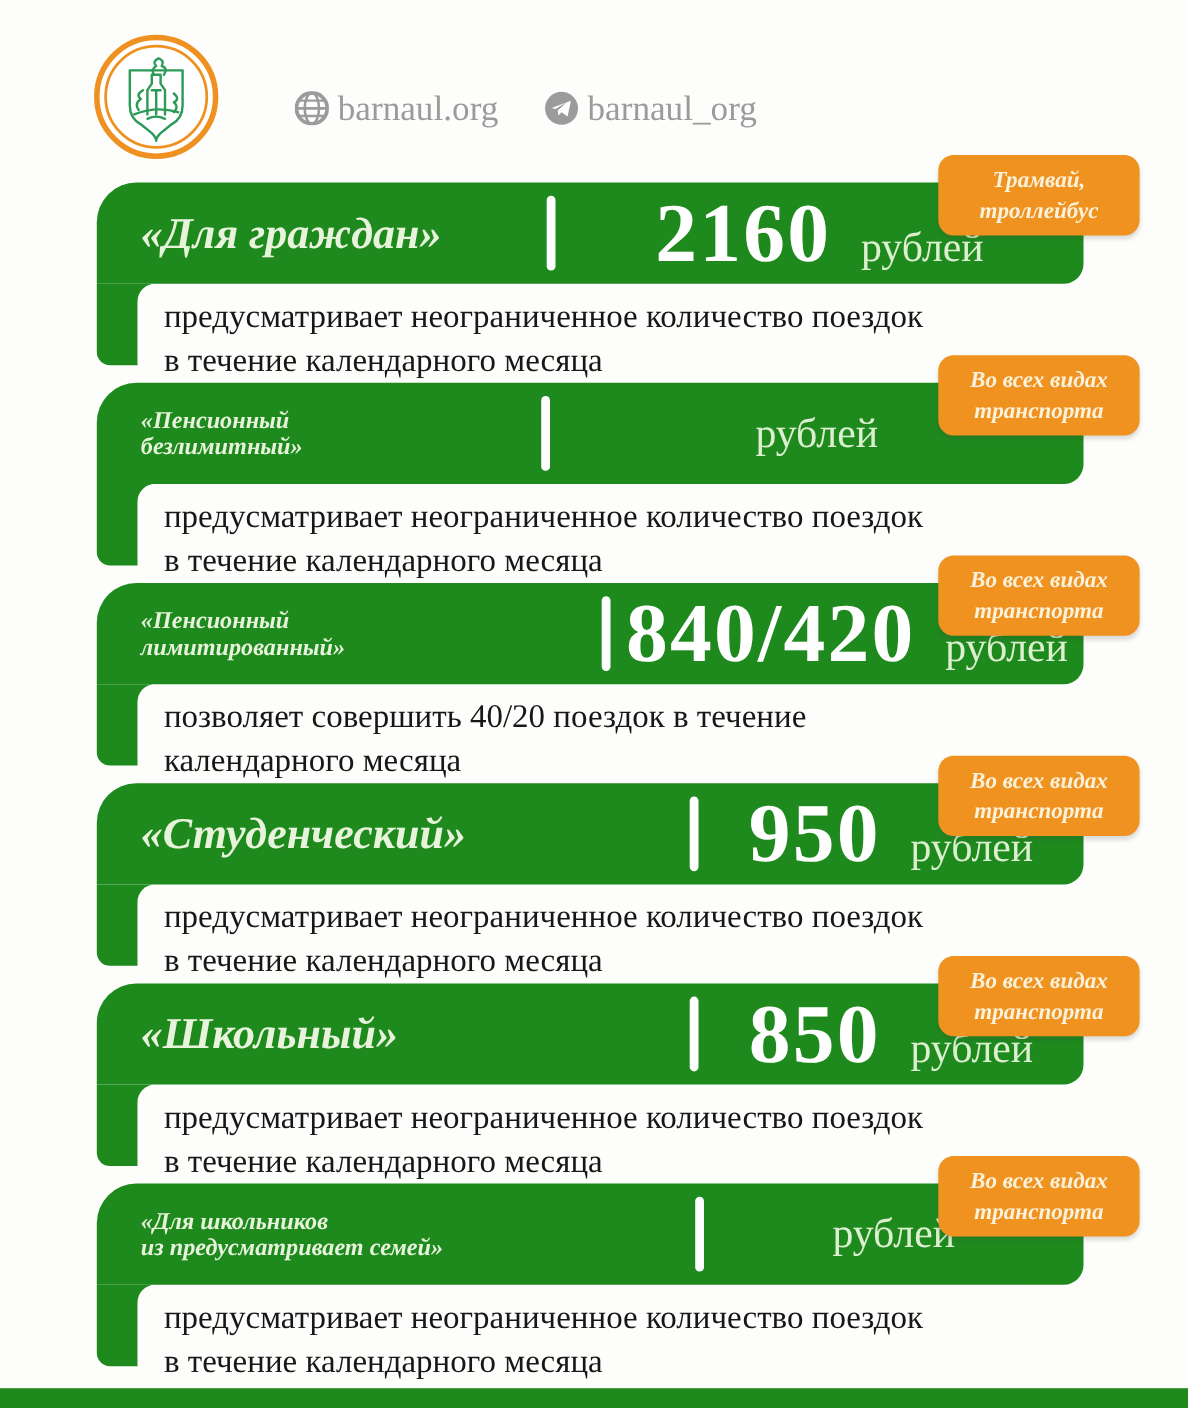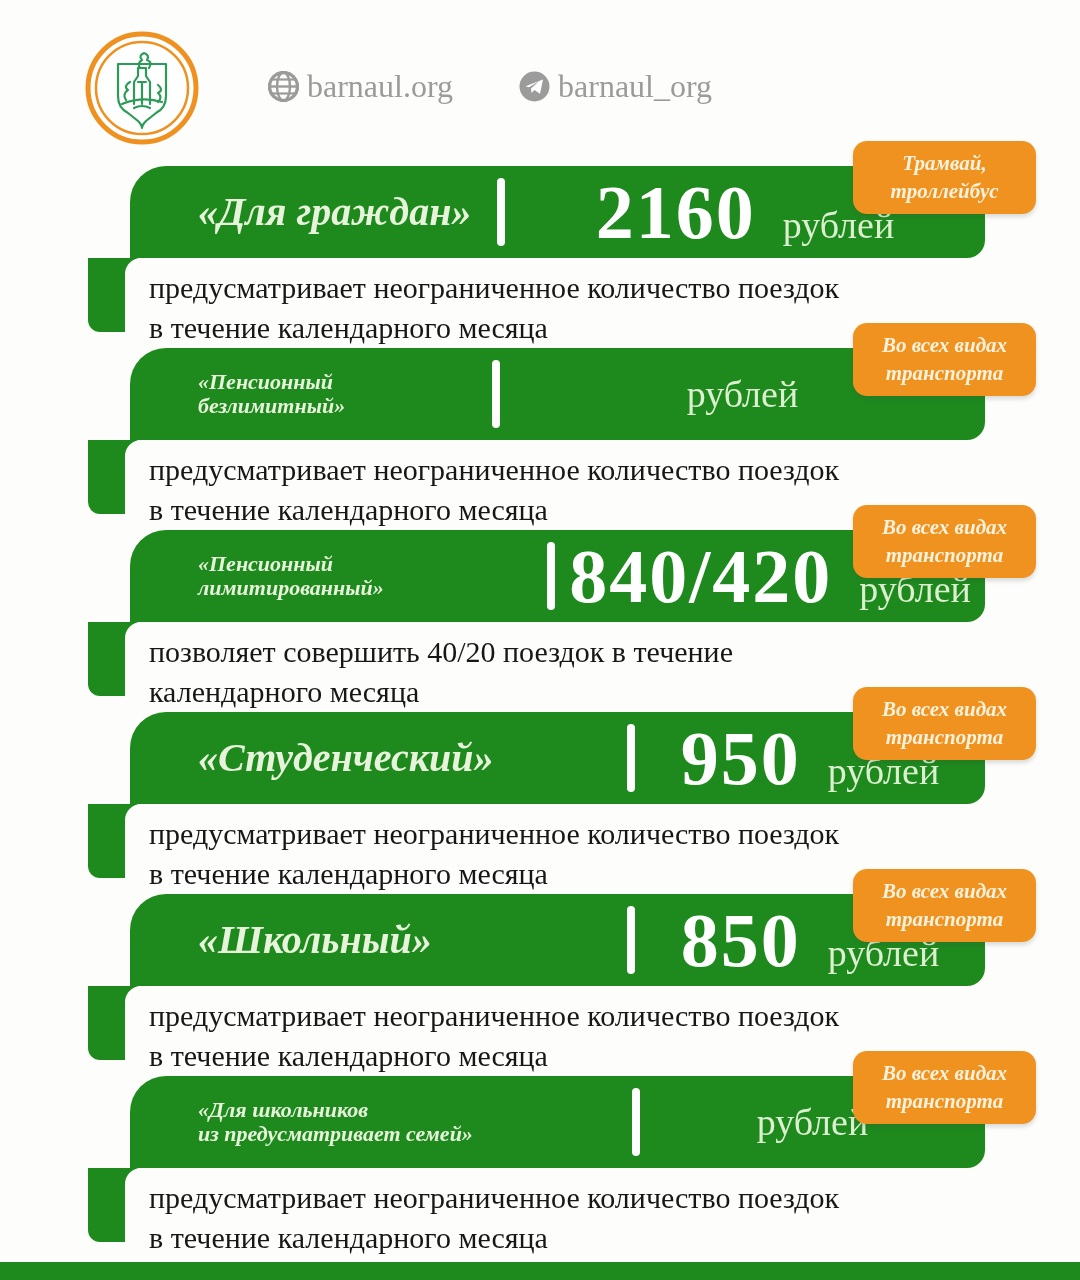--- a/index.html
+++ b/index.html
@@ -4,32 +4,32 @@
 <style>
   html,body{margin:0;padding:0;}
   body{
     width:1080px;height:1280px;position:relative;overflow:hidden;
     background:#fdfdfb;
     font-family:"Liberation Serif", serif;
   }
   
   .header{position:relative;height:166px;}
   .logo{position:absolute;left:84px;top:30px;width:116px;height:116px;}
-  .socials{position:absolute;left:268px;top:68px;display:flex;align-items:flex-start;gap:66px;}
+  .socials{position:absolute;left:268px;top:80px;display:flex;align-items:flex-start;gap:42px;}
   .social{display:flex;align-items:center;gap:8px;}
   .social .txt{font-size:32px;color:#9b9b9b;}
   .sicon{width:31px;height:31px;flex:0 0 auto;}
   
   .cards{position:absolute;left:88px;top:166px;width:897px;}
   .card{position:relative;width:897px;height:182px;}
   .bar{
     position:relative;z-index:1;display:flex;align-items:center;
     height:92px;background:#1e8a1e;
     border-radius:36px 18px 18px 0;
-    padding-left:68px;box-sizing:border-box;margin-left:42px;
+    padding-left:40px;box-sizing:border-box;
   }
   .title{flex:1;color:#e7f3da;font-style:italic;font-weight:bold;line-height:1.08;}
   .title.single .tline{font-size:40px;}
   .title .tline{display:block;font-size:22px;}
   .vdivider{width:8px;height:68px;border-radius:5px;background:#ffffff;flex:0 0 auto;}
   .price{width:var(--pw,420px);flex:0 0 auto;display:flex;align-items:baseline;justify-content:center;gap:27px;box-sizing:border-box;}
   .price .num{color:#ffffff;font-weight:bold;font-size:76px;line-height:1;letter-spacing:2px;}
   .price .unit{color:#dcefcf;font-size:38px;}
   .badge{
     position:absolute;z-index:3;top:-25px;right:-51px;width:183px;

